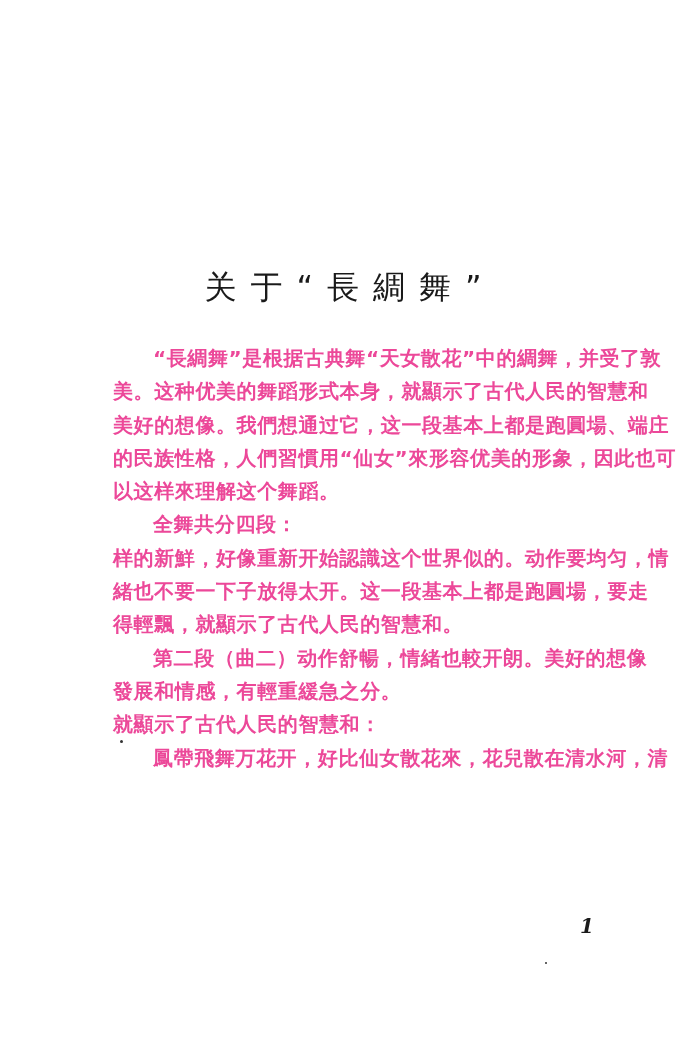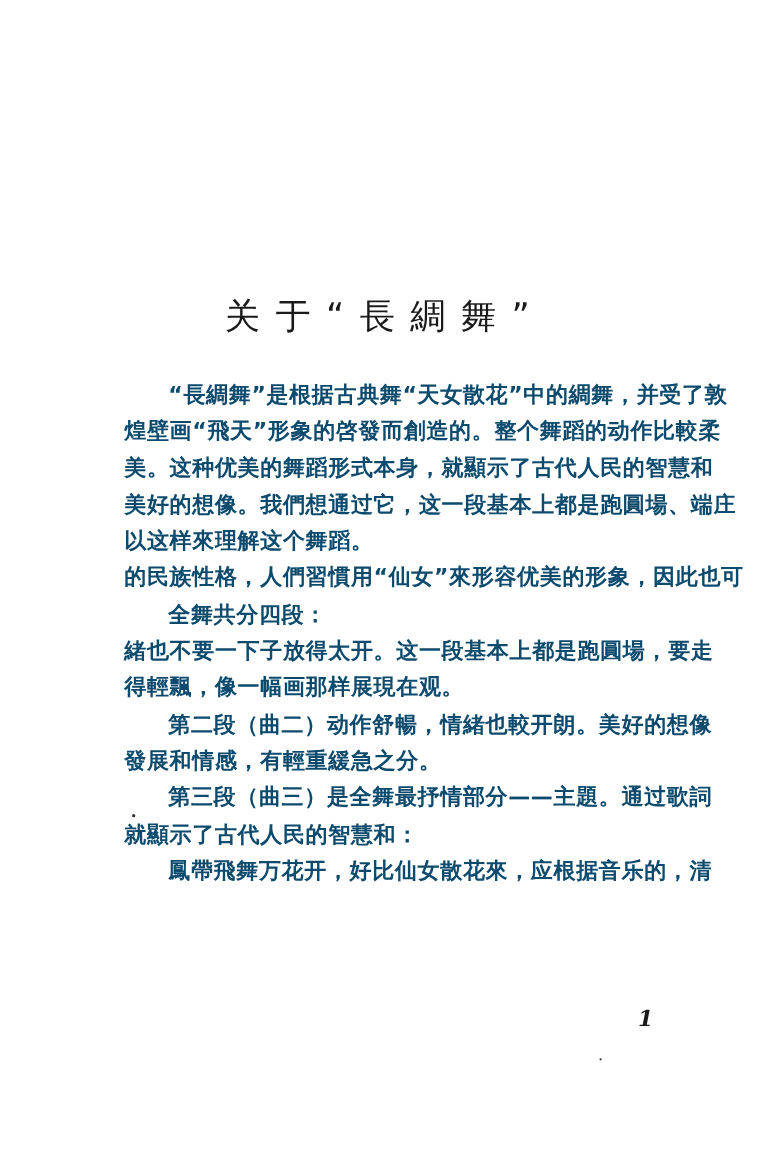--- a/index.html
+++ b/index.html
@@ -17,21 +17,21 @@
     line-height: 50px;
   }
   .body {
     position: absolute; left: 113px; top: 342px; width: 500px;
   }
   .line {
     height: 33.3px; line-height: 33.3px;
     font-size: 20px; font-weight: 700; white-space: nowrap;
     letter-spacing: 0.6px; text-align: justify; text-align-last: justify;
     font-family: "DejaVu Sans", "Liberation Sans", sans-serif;
-    color: #0c4a6e;
+    color: #ec4899;
   }
   .line.indent { padding-left: 40px; }
   .line.last { text-align-last: left; }
   .page-number {
     position: absolute; left: 580px; top: 914px;
     font-family: "DejaVu Serif", "Liberation Serif", serif;
     font-style: italic; font-weight: 700; font-size: 20px; color: #1a1a1a;
   }
   .watermark {
     position: absolute; left: 548px; top: 1065px;
@@ -43,33 +43,32 @@
   .speck { position: absolute; width: 3px; height: 3px; background: #333; border-radius: 50%; }
 </style>
 </head>
 <body>
 
 <div class="page">
   <div class="title">关于“長綢舞”</div>
 
   <div class="body">
     <div class="line indent">“長綢舞”是根据古典舞“天女散花”中的綢舞，并受了敦</div>
-    <div class="line">煌壁画“飛天”形象的啓發而創造的。整个舞蹈的动作比較柔</div>
     <div class="line">美。这种优美的舞蹈形式本身，就顯示了古代人民的智慧和</div>
     <div class="line">美好的想像。我們想通过它，这一段基本上都是跑圓場、端庄</div>
+    <div class="line">的民族性格，人們習慣用“仙女”來形容优美的形象，因此也可</div>
     <div class="line last">以这样來理解这个舞蹈。</div>
-    <div class="line">的民族性格，人們習慣用“仙女”來形容优美的形象，因此也可</div>
     <div class="line indent last">全舞共分四段：</div>
+    <div class="line">样的新鮮，好像重新开始認識这个世界似的。动作要均匀，情</div>
     <div class="line">緒也不要一下子放得太开。这一段基本上都是跑圓場，要走</div>
-    <div class="line last">得輕飄，像一幅画那样展現在观。</div>
+    <div class="line last">得輕飄，就顯示了古代人民的智慧和。</div>
     <div class="line indent">第二段（曲二）动作舒暢，情緒也較开朗。美好的想像</div>
     <div class="line last">發展和情感，有輕重緩急之分。</div>
-    <div class="line indent">第三段（曲三）是全舞最抒情部分——主題。通过歌詞</div>
     <div class="line last">就顯示了古代人民的智慧和：</div>
-    <div class="line indent">鳳帶飛舞万花开，好比仙女散花來，应根据音乐的，清</div>
+    <div class="line indent">鳳帶飛舞万花开，好比仙女散花來，花兒散在清水河，清</div>
   </div>
 
   <div class="page-number">1</div>
 
   <span class="speck" style="left:120px; top:740px;"></span>
   <span class="speck" style="left:545px; top:962px; width:2px; height:2px;"></span>
 
   <div class="watermark">
     <span>歌谱简谱网</span><span class="domain">jianpu.cn</span>
   </div>

